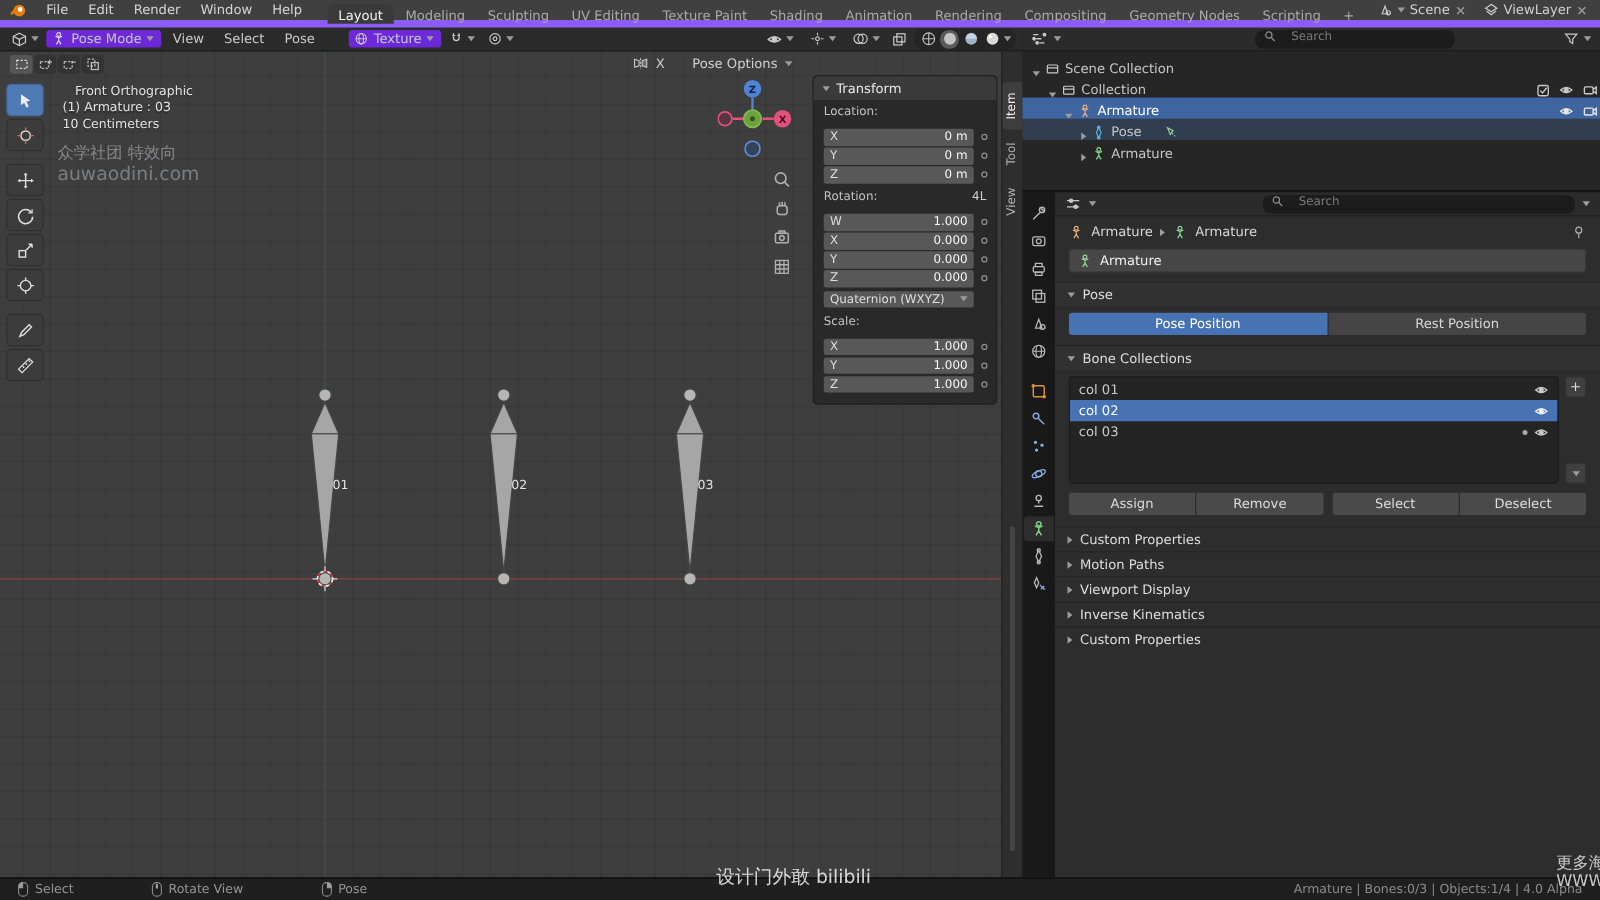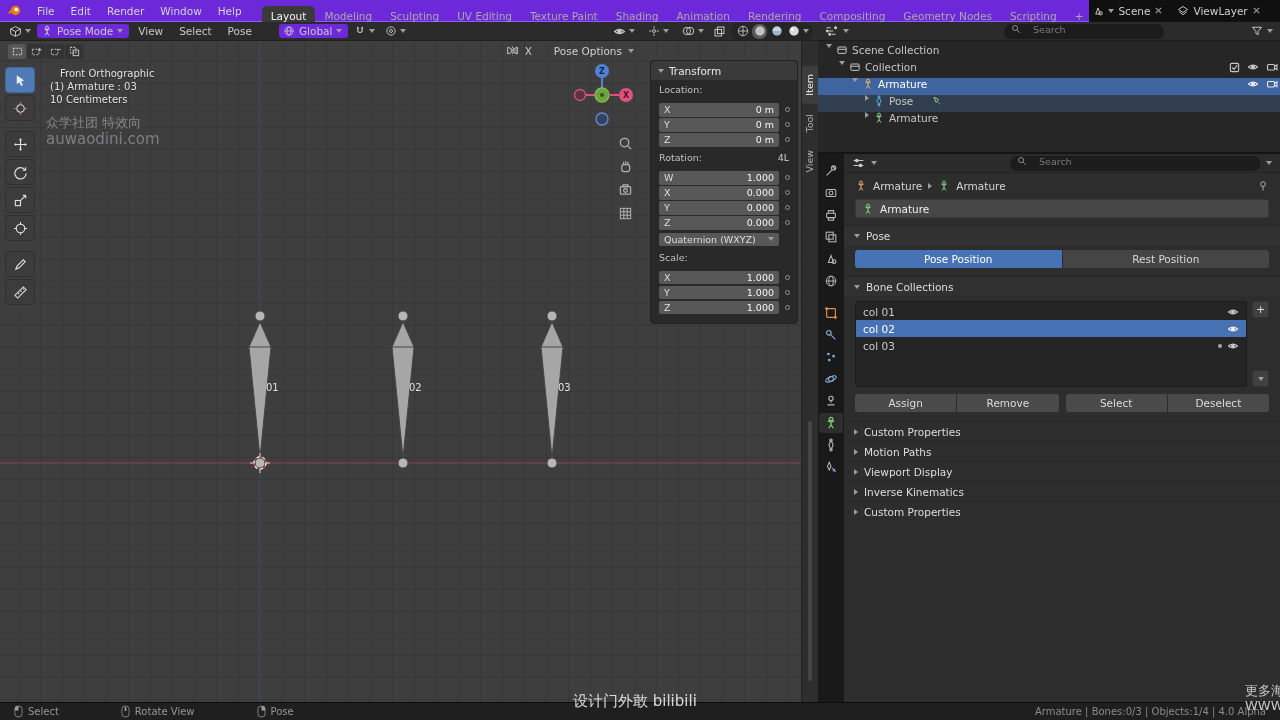--- a/index.html
+++ b/index.html
@@ -4,21 +4,21 @@
 <style>
 *{margin:0;padding:0;box-sizing:border-box}
 html,body{width:1280px;height:720px;overflow:hidden}
 body{position:relative;background:#101010;font-family:"DejaVu Sans","Liberation Sans",sans-serif;color:#c8c8c8;font-size:11px}
 svg{display:block}
 input{font-family:inherit}
 
 .cvd{width:0;height:0;border-left:3.5px solid transparent;border-right:3.5px solid transparent;border-top:4.5px solid #9c9c9c;display:inline-block;flex:none}
 .cvr{width:0;height:0;border-top:3.5px solid transparent;border-bottom:3.5px solid transparent;border-left:4.5px solid #9c9c9c;display:inline-block;flex:none}
 
-#topbar{position:absolute;top:0;left:0;width:1089px;height:22px;background:#6d28d9;border-bottom:1px solid #8b5cf6;display:flex;align-items:center;z-index:20;color:#d4d4d4}
+#topbar{position:absolute;top:0;left:0;width:1280px;height:22px;background:#404040;border-bottom:6px solid #8b5cf6;display:flex;align-items:center;z-index:20;color:#d4d4d4}
 .tb-logo{padding:0 7px;display:flex;align-items:center}
 .menu{padding:0 8px;height:100%;display:flex;align-items:center;font-size:10.5px}
 #wstabs{display:flex;align-items:flex-end;height:22px;margin-left:12px}
 .wstab{padding:4px 9px 0;font-size:10.5px;color:#a9a9a9;border-radius:5px 5px 0 0;white-space:nowrap}
 .wstab.active{background:#3a3a3a;color:#f2f2f2}
 .tb-right{margin-left:auto;display:flex;align-items:center;gap:14px;padding-right:10px}
 .tb-widget{display:flex;align-items:center;gap:4px;font-size:10.5px;color:#cfcfcf}
 
 #vheader{position:absolute;top:22px;left:0;width:818px;height:19px;background:#2b2b2b;border-bottom:1px solid #1f1f1f;display:flex;align-items:center;gap:2px;padding:0 5px;font-size:10.5px;z-index:15}
 .vh-btn{display:flex;align-items:center;gap:3px;padding:1px 4px;border-radius:3px}
@@ -62,21 +62,21 @@
 .ntab{writing-mode:vertical-rl;transform:rotate(180deg);font-size:9.5px;color:#b2b2b2;padding:8px 2px;border-radius:0 3px 3px 0;margin:1px 0}
 .ntab.active{background:#3d3d3d;color:#efefef}
 .vscroll{position:absolute;right:6px;top:380px;width:4px;height:260px;background:#5a5a5a;border-radius:2px;opacity:.55}
 
 #outliner{position:absolute;left:818px;top:22px;width:462px;height:130px;background:#262626;z-index:10}
 .ol-header{height:19px;background:#2b2b2b;border-bottom:1px solid #1c1c1c;display:flex;align-items:center;gap:5px;padding:0 7px}
 .searchbox{height:15px;background:#1c1c1c;border-radius:7px;display:flex;align-items:flex-start;gap:12px;padding:0 7px}
 .searchbox input{background:transparent;border:none;outline:none;color:#c9c9c9;font-size:9.5px;width:100%}
 .searchbox input::placeholder{color:#7a7a7a}
 .ol-tree{padding-top:3px;font-size:10.5px}
-.ol-row{height:17px;display:flex;align-items:flex-start;gap:4px;padding-right:2px;color:#c6c6c6}
+.ol-row{height:17px;display:flex;align-items:flex-end;gap:4px;padding-right:2px;color:#c6c6c6}
 .ol-row.sel{background:#3f65a0;color:#fff}
 .ol-row.semi{background:rgba(77,118,179,.30)}
 .ol-right{margin-left:auto;display:flex;gap:7px;align-items:center}
 
 #props{position:absolute;left:818px;top:152px;width:462px;height:550px;display:flex;background:#2d2d2d;border-top:2px solid #141414;z-index:10}
 .ptabs{width:26px;background:#191919;display:flex;flex-direction:column;align-items:center;padding-top:7px;gap:2px;flex:none}
 .ptab{width:24px;height:20px;display:flex;align-items:center;justify-content:center;border-radius:3px 0 0 3px}
 .ptab.active{background:#2d2d2d}
 .ptab.gap{height:8px}
 .pbody{flex:1;display:flex;flex-direction:column;font-size:10.5px;min-width:0}
@@ -196,21 +196,21 @@
   <div class="vh-menu">Select</div>
   <div class="vh-menu">Pose</div>
   <div class="vh-dd" style="margin-left:18px">
     <span class="ic">
         <svg width="12" height="12" viewBox="0 0 16 16" stroke="#c9c9c9" fill="none" stroke-width="1.1">
           <circle cx="8" cy="8" r="5.5"></circle>
           <ellipse cx="8" cy="8" rx="2.5" ry="5.5"></ellipse>
           <path d="M2.5 8 h11"></path>
         </svg>
       </span>
-    <span>Global</span>
+    <span>Texture</span>
     <span class="cvd"></span>
   </div>
   <div class="vh-btn">
     <span class="ic">
         <svg width="12" height="12" viewBox="0 0 16 16" stroke="#c9c9c9" fill="none" stroke-width="1.4">
           <path d="M5 2 v5 a3 3 0 0 0 6 0 V2"></path>
           <path d="M4 4.5 h3 M9 4.5 h3" stroke-width="1"></path>
         </svg>
       </span>
     <span class="cvd"></span>

